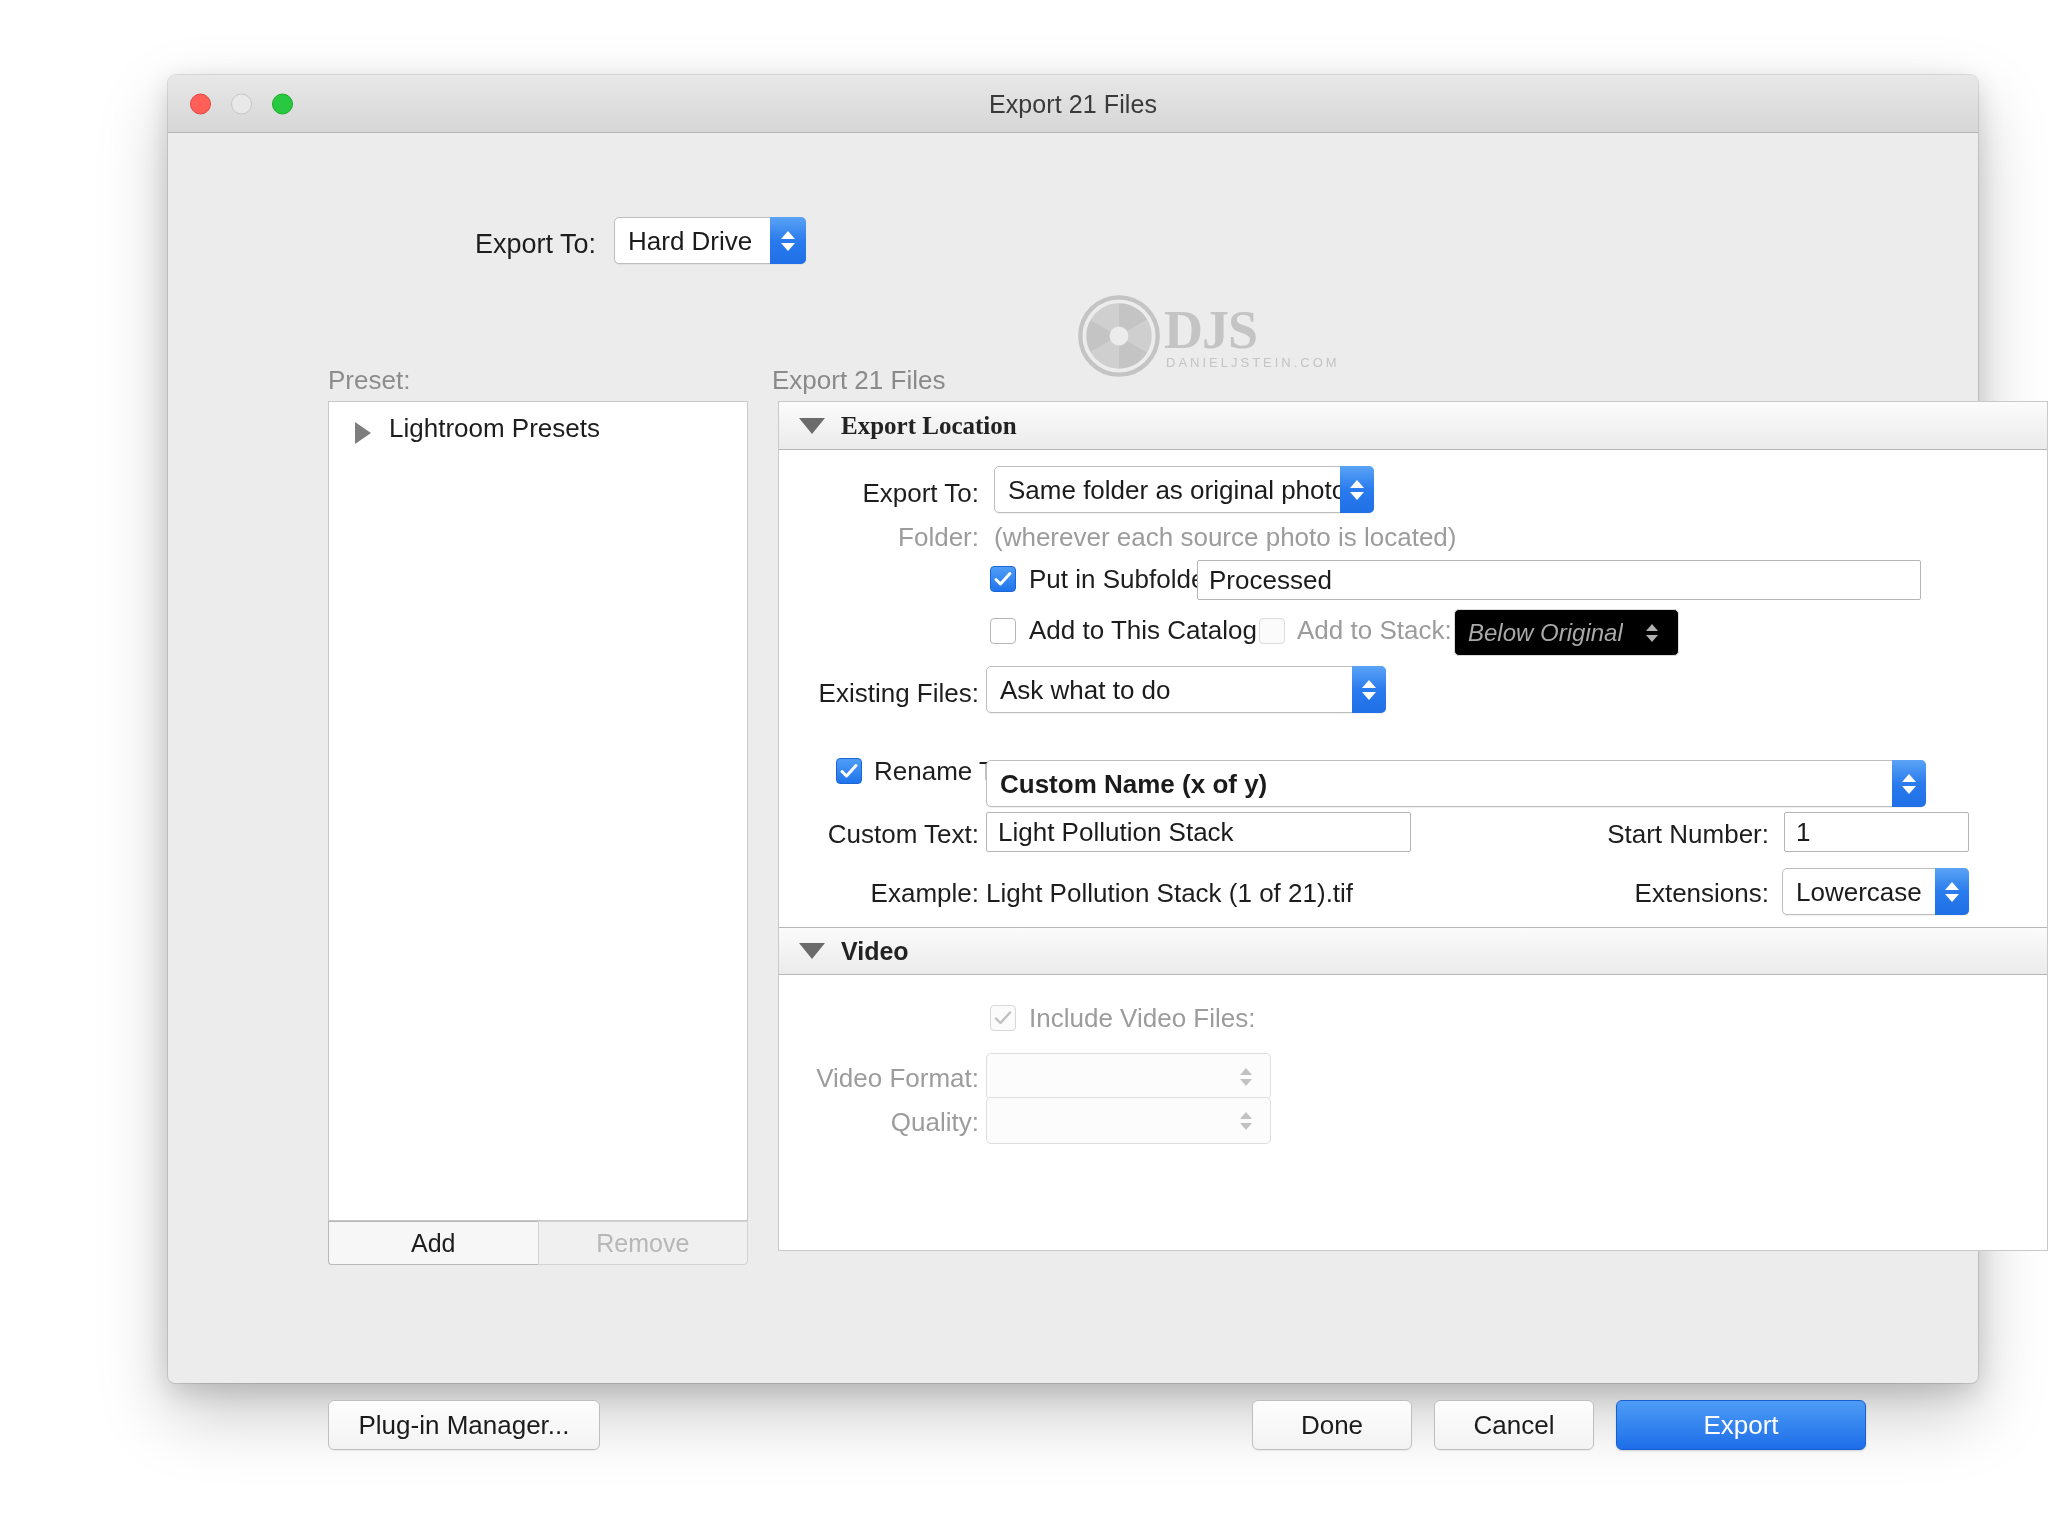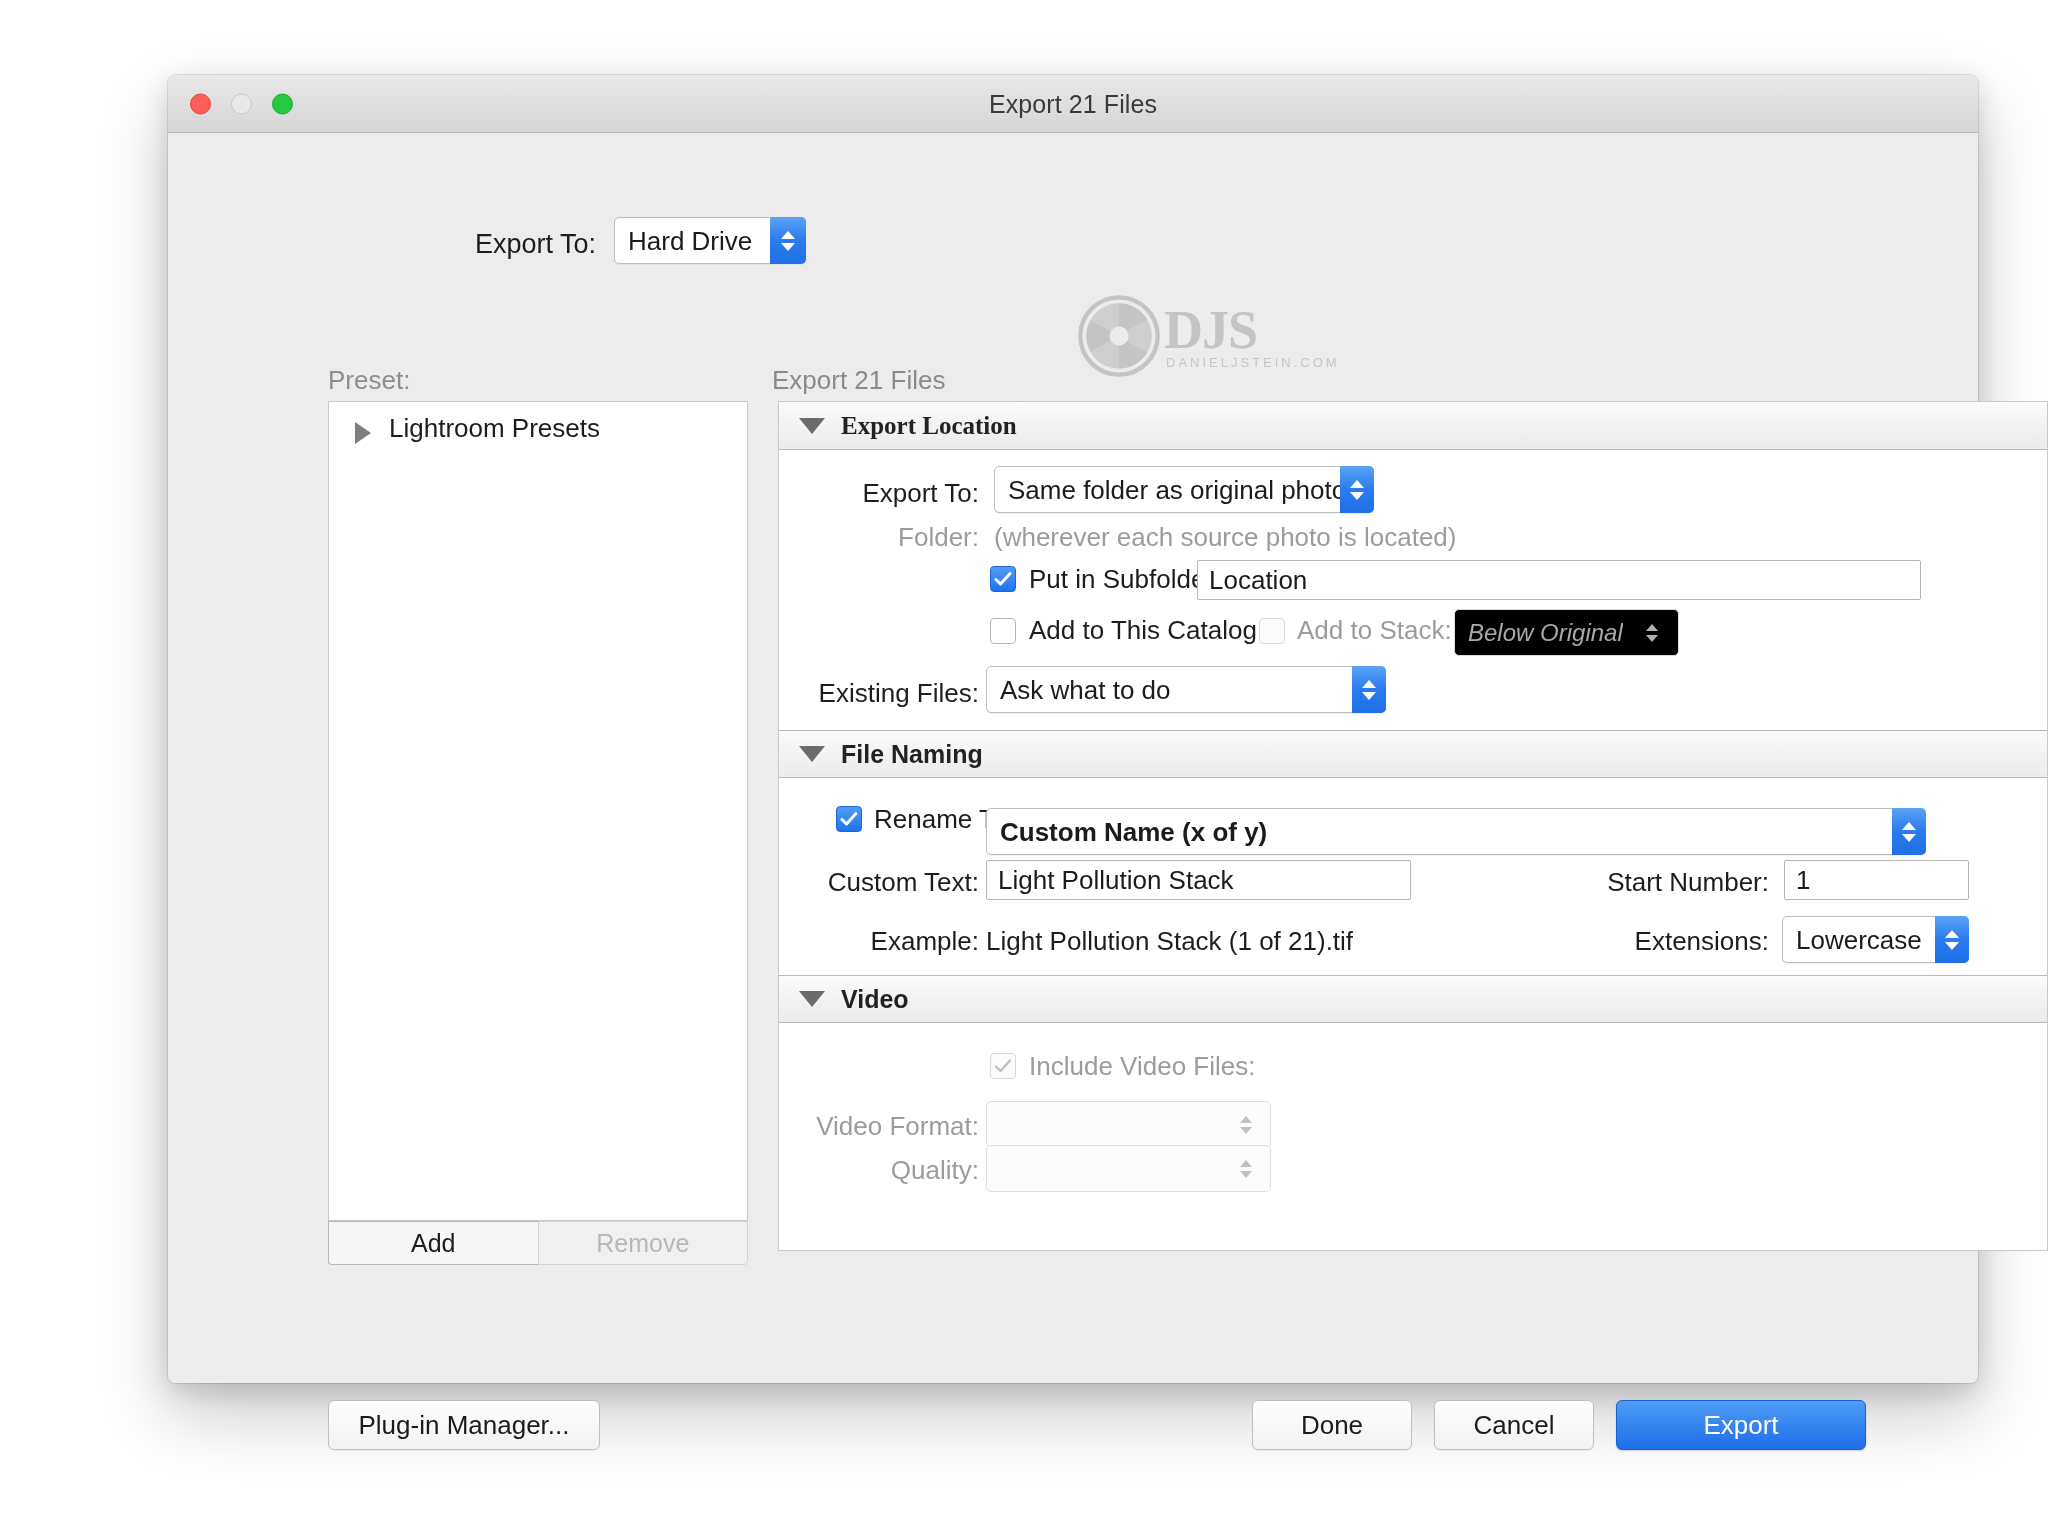--- a/index.html
+++ b/index.html
@@ -285,21 +285,21 @@
         <div class="flabel dim" style="left:0; top:72px; width:200px;">Folder:</div>
         <div class="ftext dim" style="left:215px; top:72px;">(wherever each source photo is located)</div>
 
         <div class="cb on" style="left:211px; top:116px;">
           <svg width="24" height="24" viewBox="0 0 24 24">
             <path d="M5 12.5 L9.5 17 L19 6.5" fill="none" stroke="#ffffff" stroke-width="3" stroke-linecap="round" stroke-linejoin="round"></path>
           </svg>
         </div>
         <div class="ftext" style="left:250px; top:114px;">Put in Subfolder:</div>
         <div class="field" style="left:418px; top:110px; width:724px; height:40px;">
-          <span class="val">Location</span>
+          <span class="val">Processed</span>
         </div>
 
         <div class="cb off" style="left:211px; top:168px;"></div>
         <div class="ftext" style="left:250px; top:165px;">Add to This Catalog</div>
 
         <div class="cb disabled-off" style="left:480px; top:168px;"></div>
         <div class="ftext dim" style="left:518px; top:165px;">Add to Stack:</div>
         <div style="position:absolute; left:675px; top:159px; width:225px; height:40px;">
           <div class="popup greystep">
             <span class="txt" style="font-size:24px;">Below Original</span>
@@ -317,24 +317,20 @@
           <div class="popup wide">
             <span class="txt">Ask what to do</span>
             <span class="stepper">
                 <i class="chev up"></i>
                 <i class="chev dn"></i>
               </span>
           </div>
         </div>
       </div>
 
-      <div class="sec-head">
-        <span class="disclosure-down"></span>
-        <span class="title">File Naming</span>
-      </div>
       <div class="sec-body" style="height:197px;">
 
         <div class="cb on" style="left:57px; top:28px;">
           <svg width="24" height="24" viewBox="0 0 24 24">
             <path d="M5 12.5 L9.5 17 L19 6.5" fill="none" stroke="#ffffff" stroke-width="3" stroke-linecap="round" stroke-linejoin="round"></path>
           </svg>
         </div>
         <div class="ftext" style="left:95px; top:26px;">Rename To:</div>
         <div style="position:absolute; left:207px; top:30px; width:940px; height:45px;font-weight:bold;">
           <div class="popup wide">

